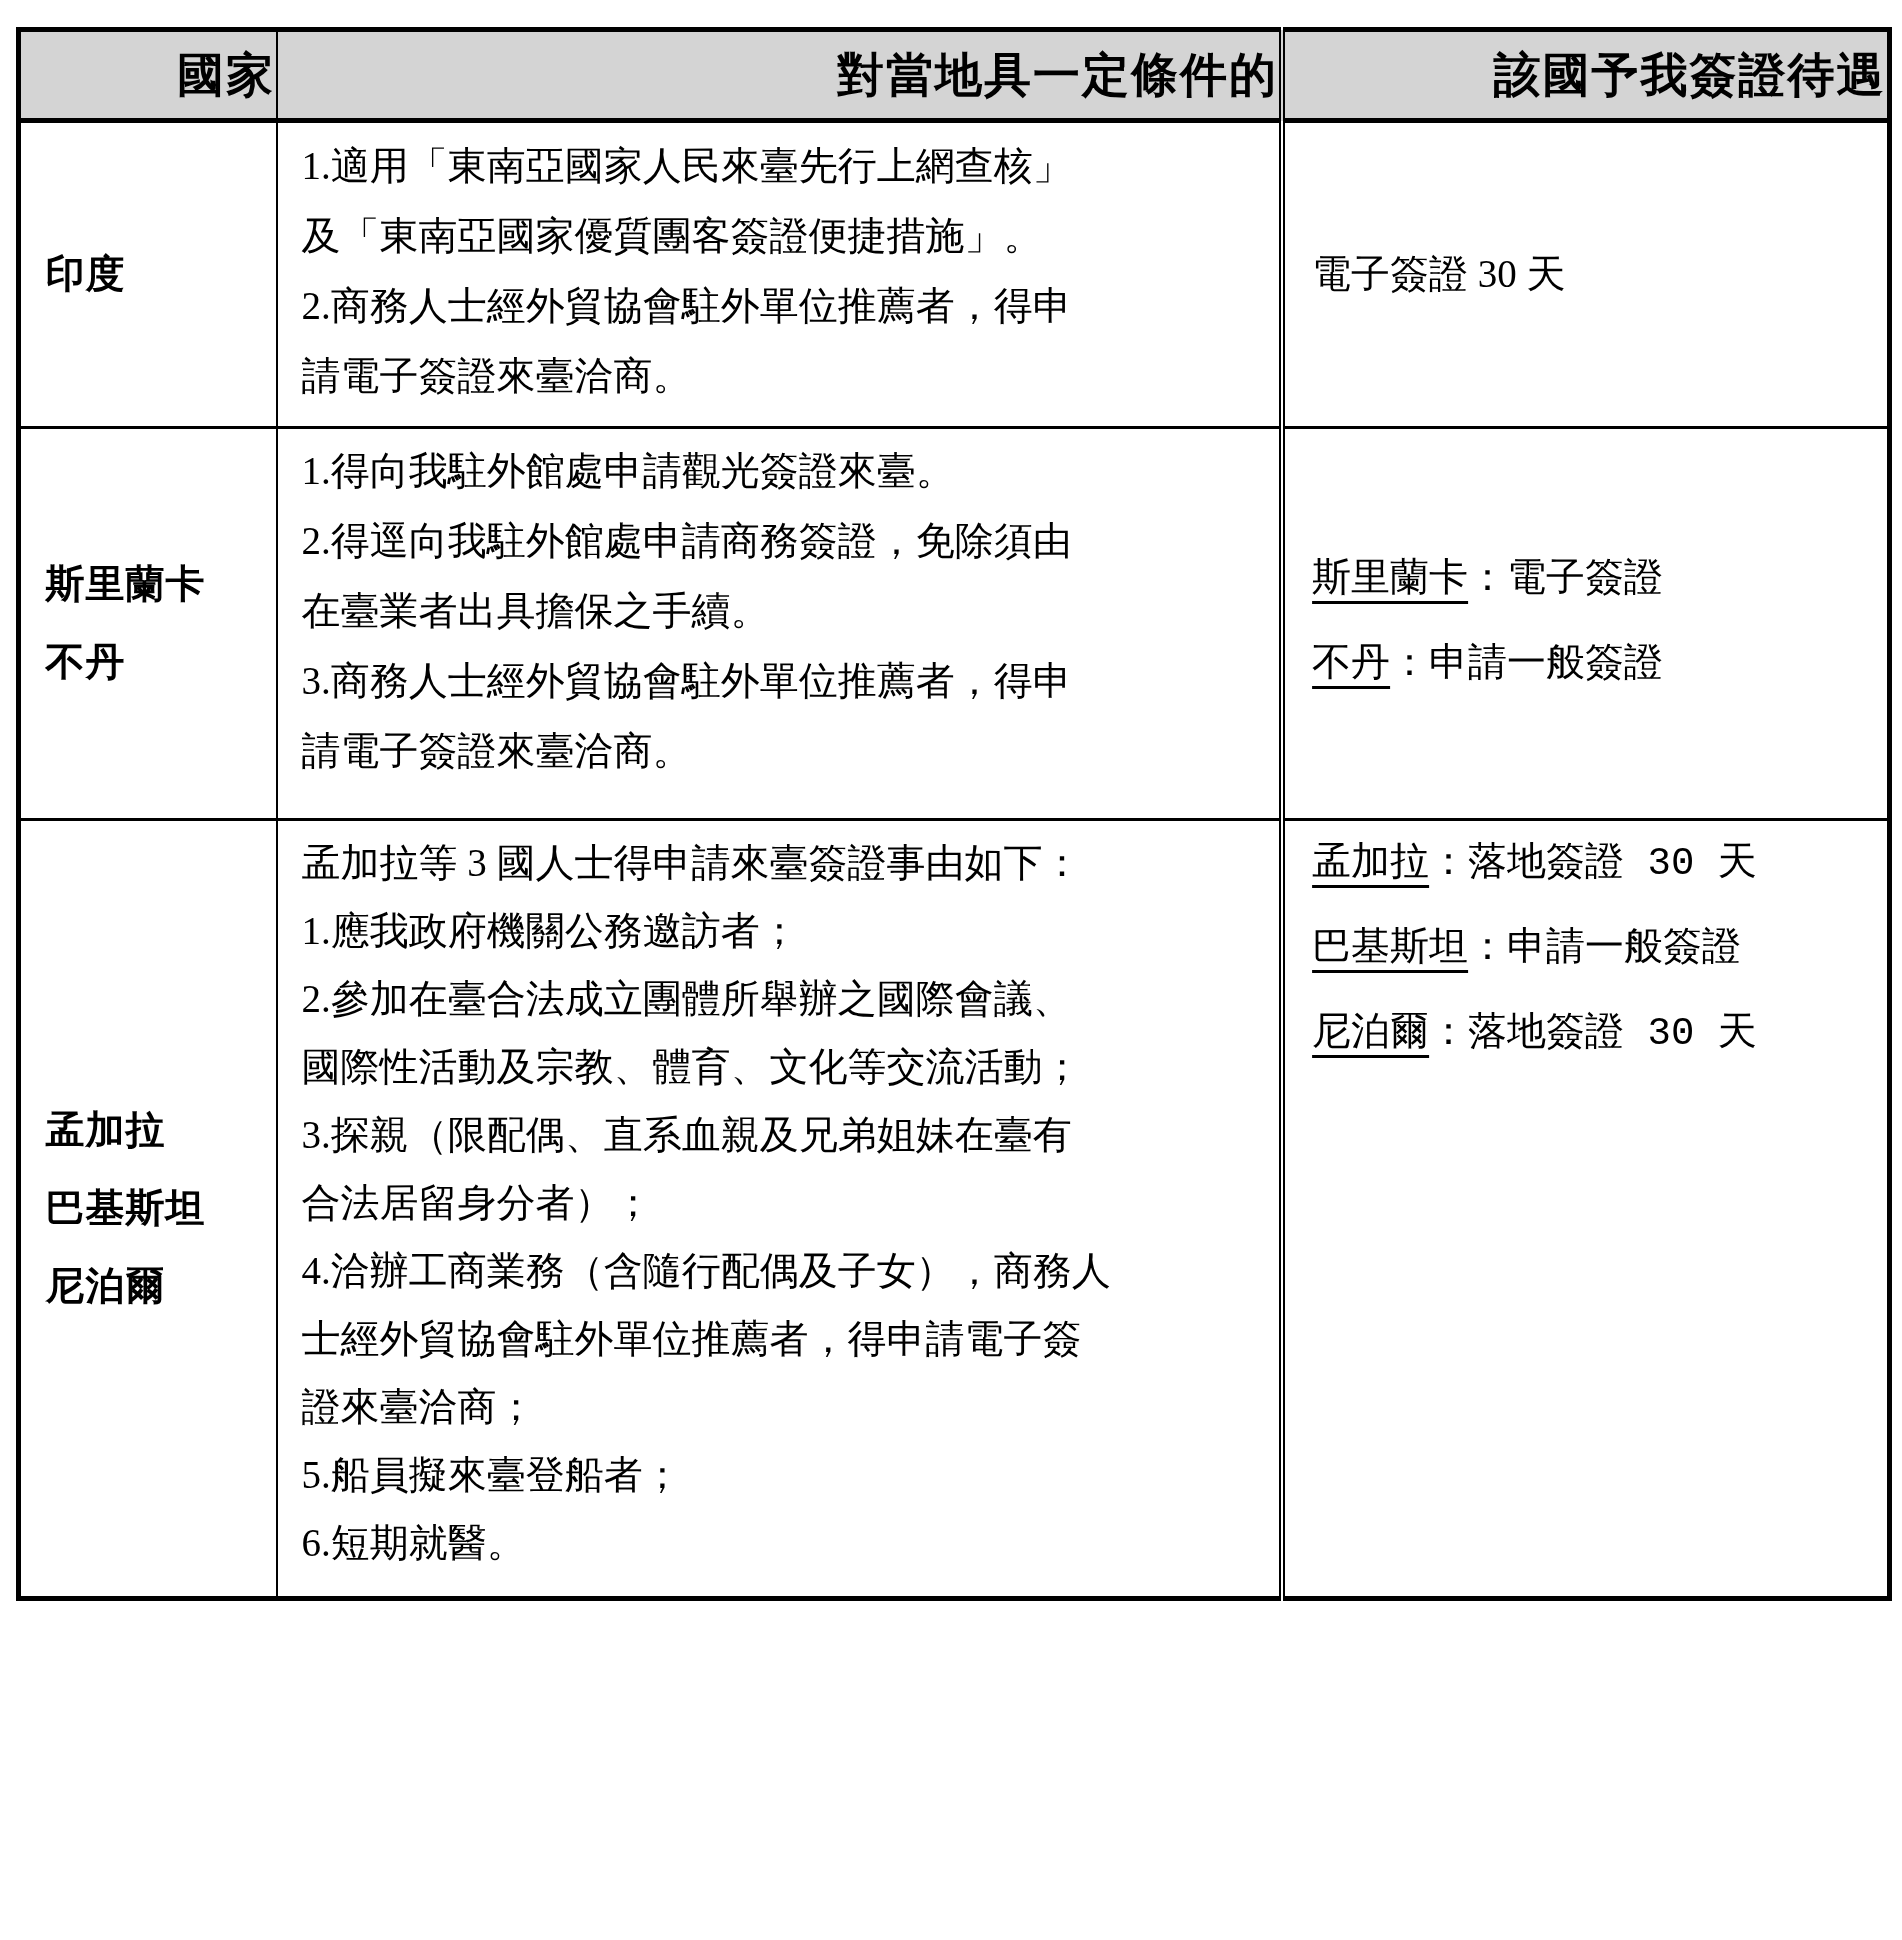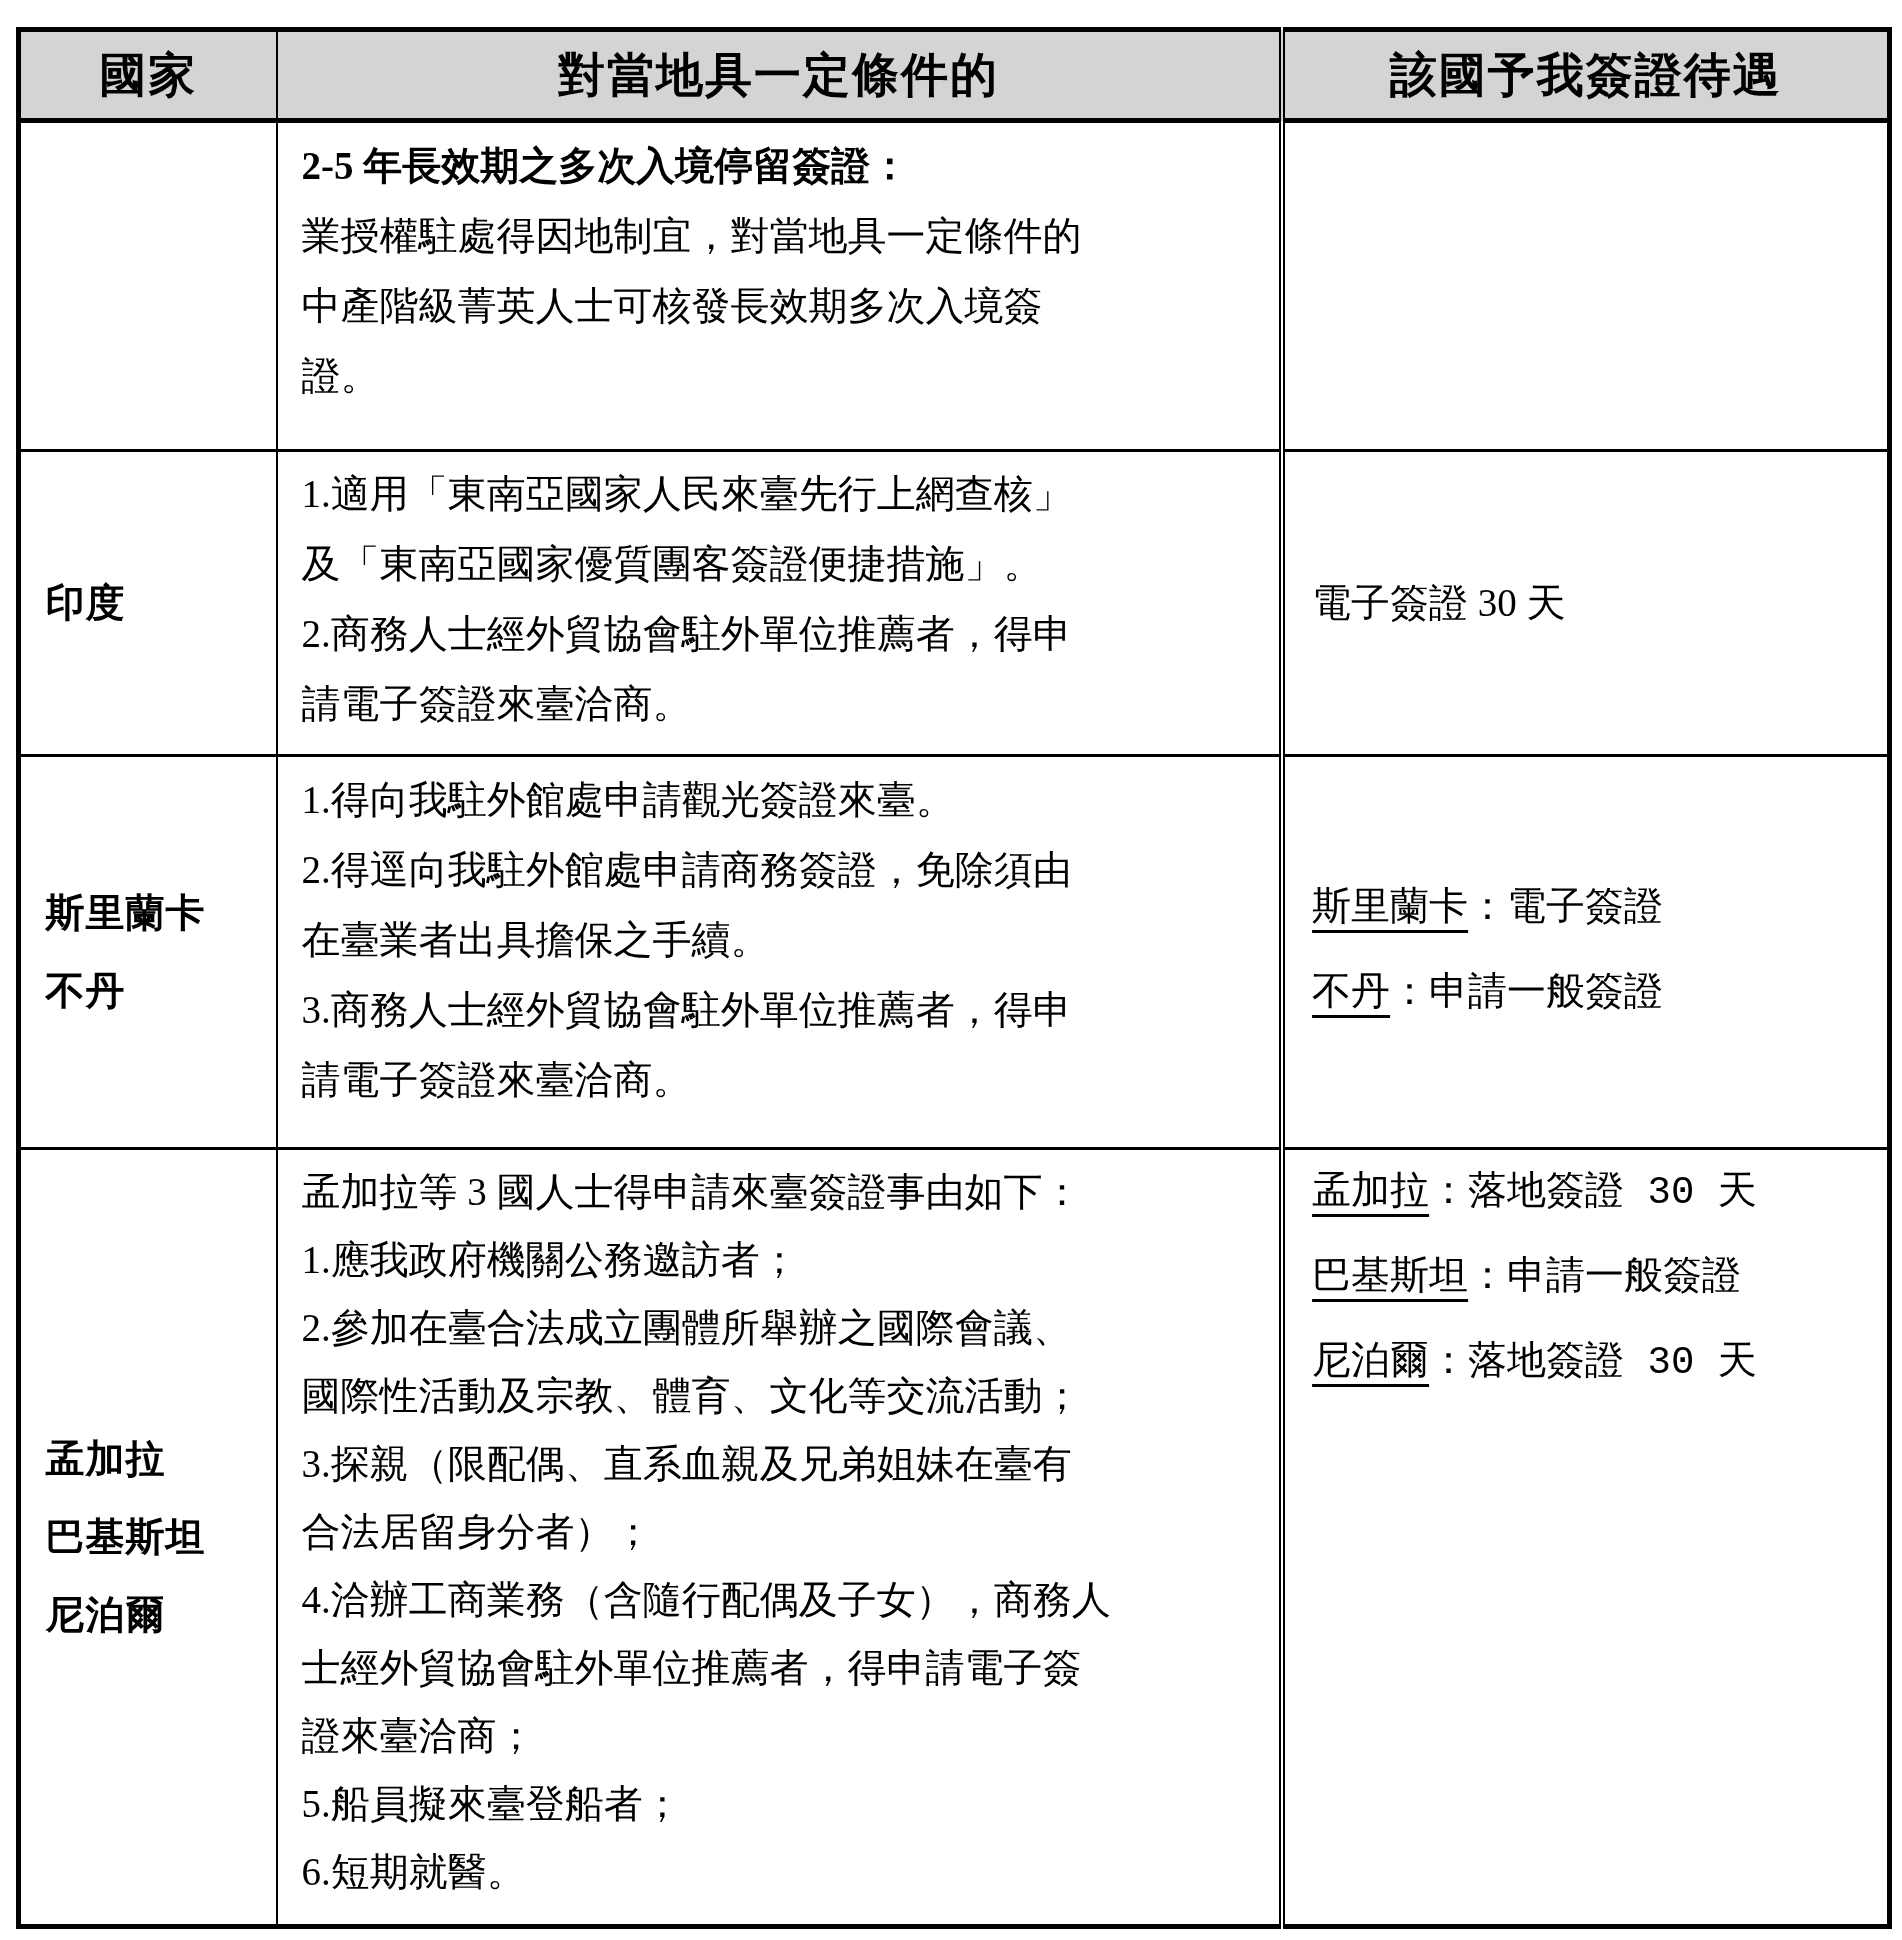--- a/index.html
+++ b/index.html
@@ -22,21 +22,21 @@
   }
   col.c1 { width: 259px; }
   col.c2 { width: 1005px; }
   col.c3 { width: 607px; }
 
   th {
     background: #d4d4d4;
     font-size: 47px;
     font-weight: bold;
     height: 84px;
-    text-align: center;
+    text-align: right;
     vertical-align: middle;
     border-bottom: 5.9px solid #000;
     letter-spacing: 2px;
   }
   td {
     border-top: 3.9px solid #000;
     font-size: 39px;
     line-height: 70px;
     vertical-align: top;
   }
@@ -85,30 +85,20 @@
       </colgroup>
     <thead>
       <tr>
         <th>國家</th>
         <th class="bcol2">對當地具一定條件的</th>
         <th class="bcol3">該國予我簽證待遇</th>
       </tr>
     </thead>
     <tbody>
 
-      <tr class="r1">
-        <td class="country-cell"></td>
-        <td class="our-cell bcol2">
-          <div class="our-heading">2-5 年長效期之多次入境停留簽證：</div>
-          <div class="our-lines">業授權駐處得因地制宜，對當地具一定條件的
-中產階級菁英人士可核發長效期多次入境簽
-證。</div>
-        </td>
-        <td class="their-cell bcol3"></td>
-      </tr>
 
       <tr class="r2">
         <td class="country-cell">印度</td>
         <td class="our-cell bcol2">
           <div class="our-lines">1.適用「東南亞國家人民來臺先行上網查核」
 及「東南亞國家優質團客簽證便捷措施」。
 2.商務人士經外貿協會駐外單位推薦者，得申
 請電子簽證來臺洽商。</div>
         </td>
         <td class="their-cell their-middle bcol3">

